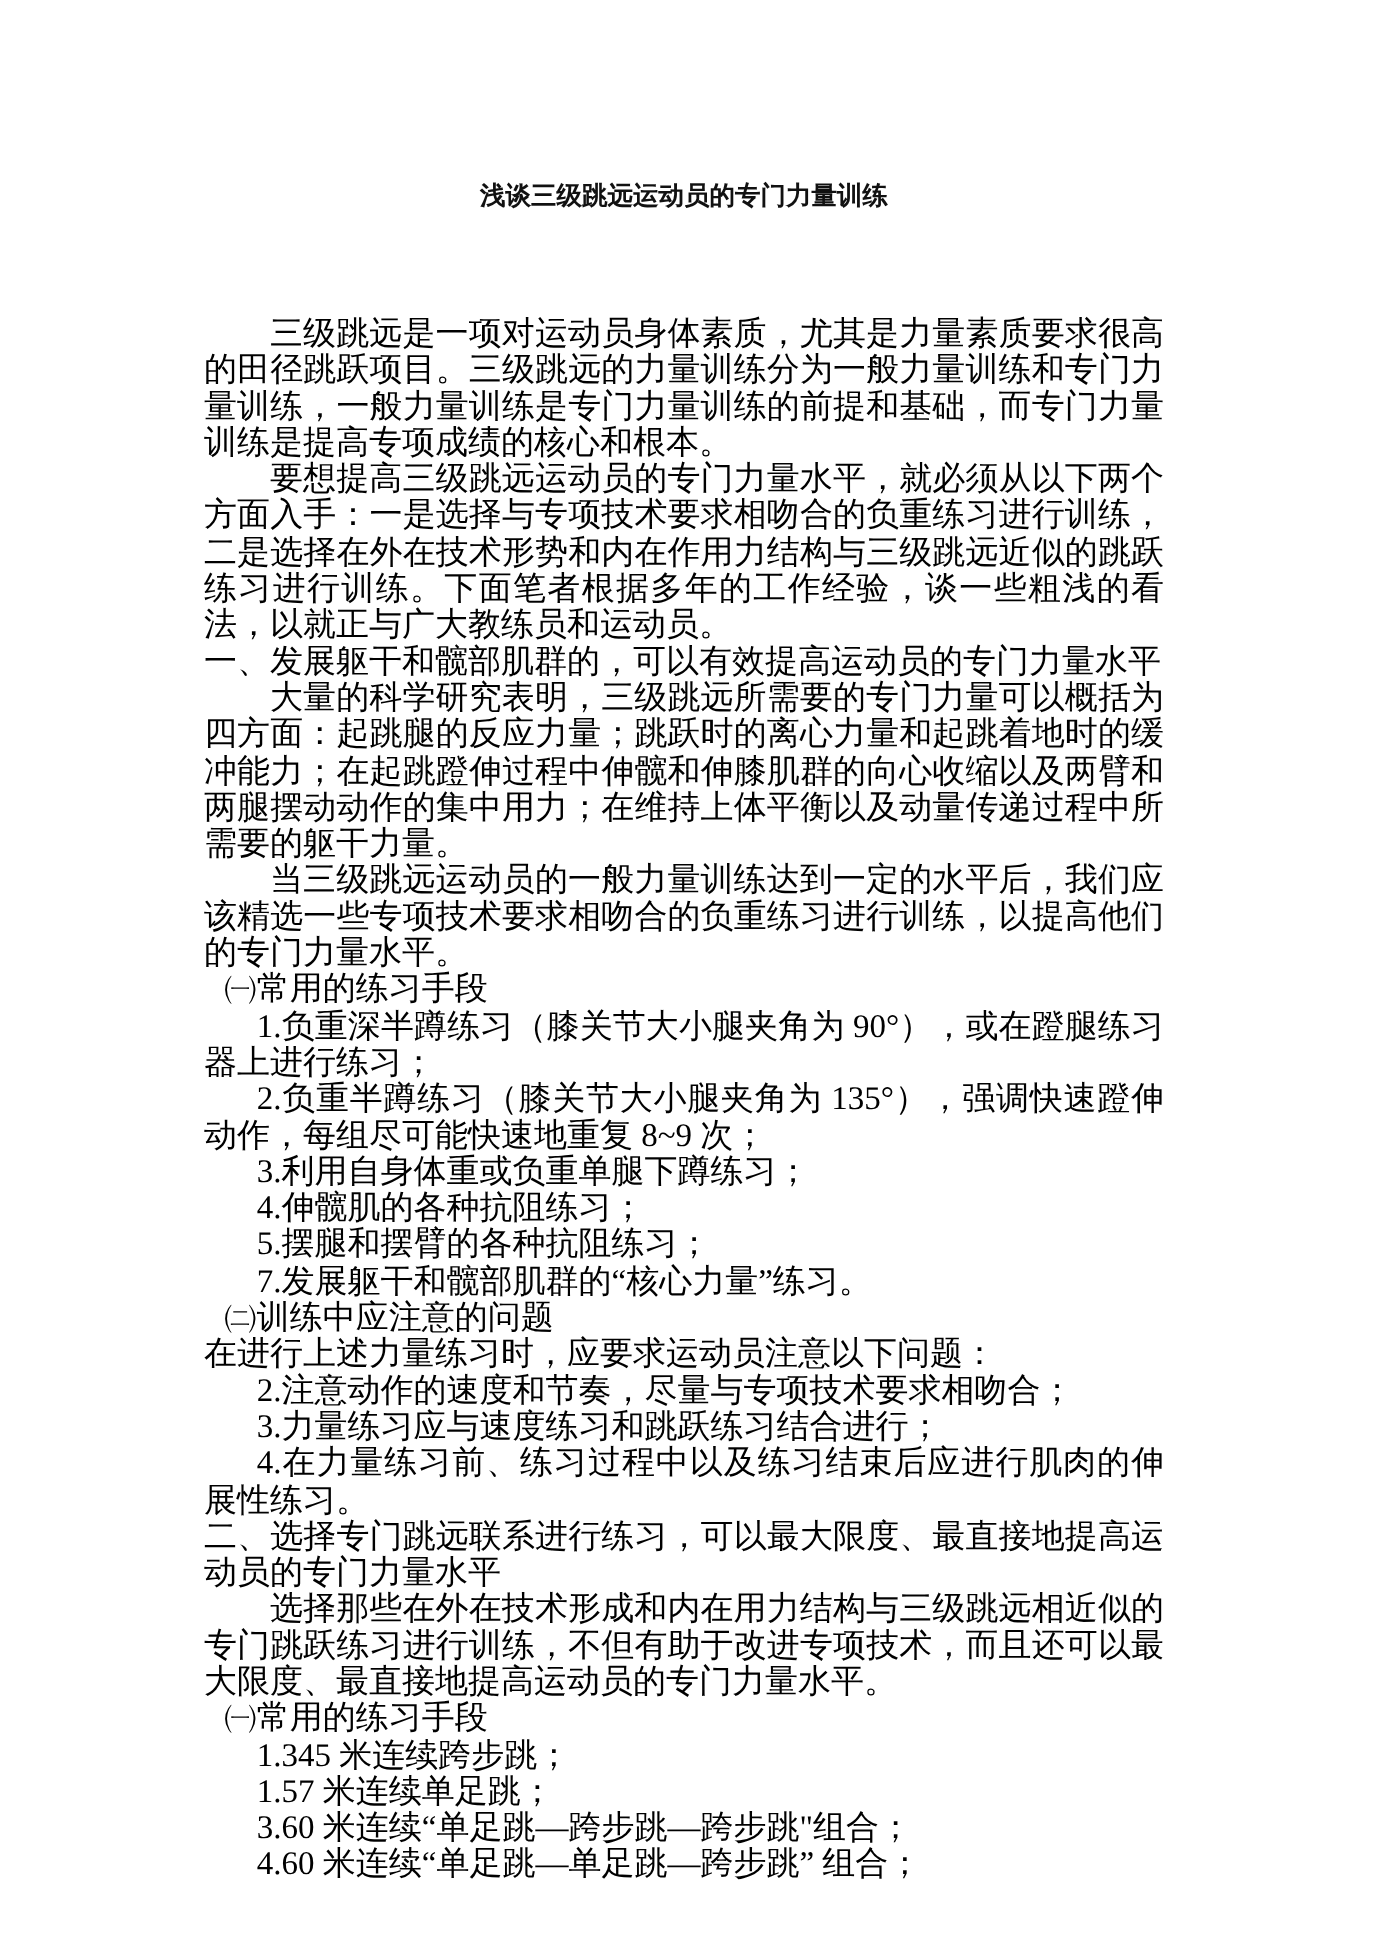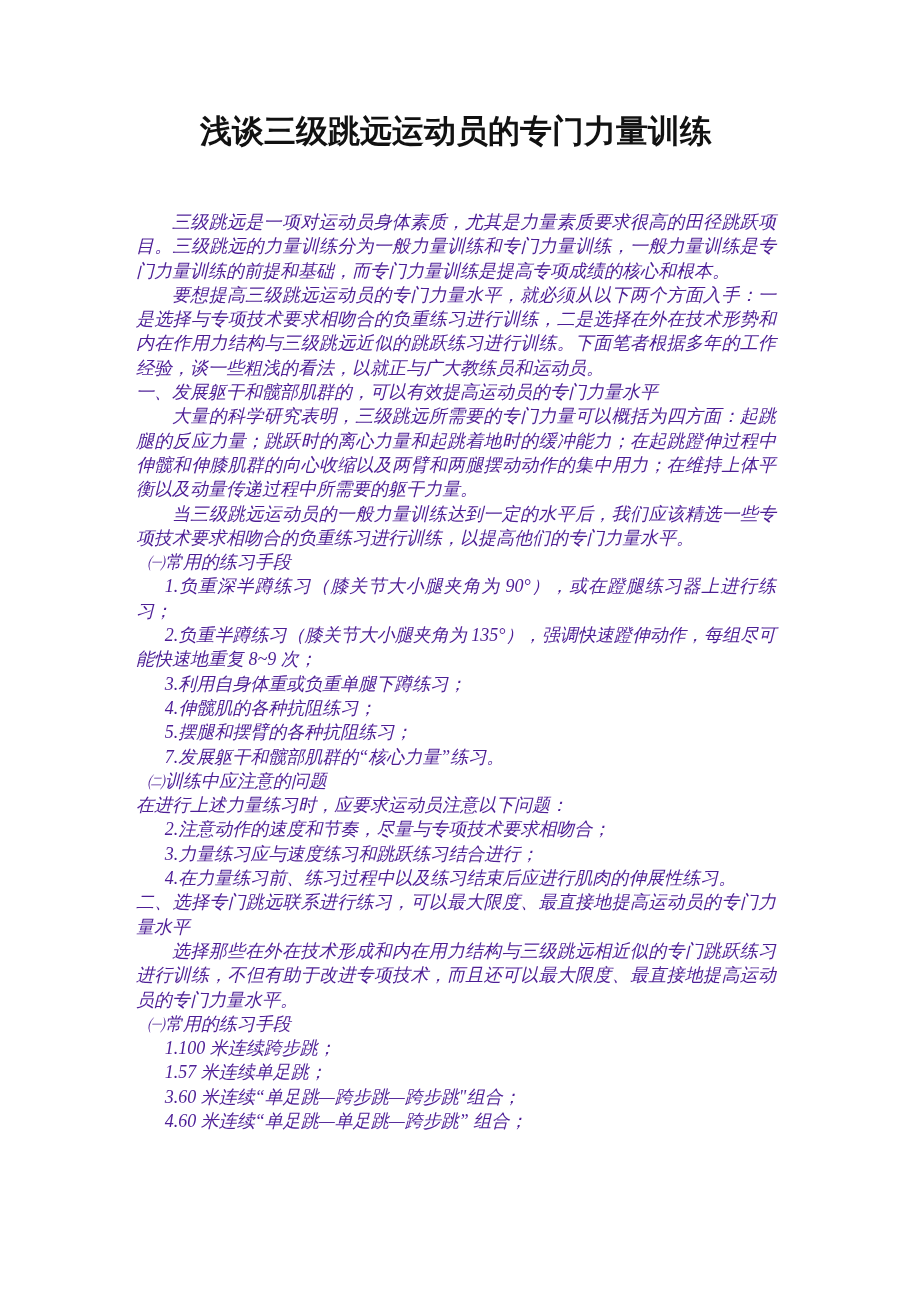--- a/index.html
+++ b/index.html
@@ -17,34 +17,33 @@
       overflow: hidden;
     }
     .doc {
       position: absolute;
       left: 136px;
       top: 114px;
       width: 640px;
     }
     .title {
       margin: 0 0 62px 0;
-      font-size: 32px;
+      font-size: 17px;
       line-height: 34px;
       font-weight: 700;
       text-align: center;
       color: #111111;
     }
     .p, .h, .sub, .item, .p0 {
       margin: 0;
-      font-size: 18px;
+      font-size: 22px;
       line-height: 24.3px;
       text-align: justify;
       word-break: break-all;
-      color: #4c1d95;
-      font-style: italic;
+      color: #000000;
     }
     .p   { text-indent: 2em; }     
     .h   { text-indent: 0; }       
     .sub { text-indent: 0.6em; }   
     .item{ text-indent: 1.6em; }   
     .p0  { text-indent: 0; }       
   </style>
 </head>
 <body>
 
@@ -65,18 +64,18 @@
     <p class="item">5.摆腿和摆臂的各种抗阻练习；</p>
     <p class="item">7.发展躯干和髋部肌群的“核心力量”练习。</p>
     <p class="sub">㈡训练中应注意的问题</p>
     <p class="p0">在进行上述力量练习时，应要求运动员注意以下问题：</p>
     <p class="item">2.注意动作的速度和节奏，尽量与专项技术要求相吻合；</p>
     <p class="item">3.力量练习应与速度练习和跳跃练习结合进行；</p>
     <p class="item">4.在力量练习前、练习过程中以及练习结束后应进行肌肉的伸展性练习。</p>
     <p class="h">二、选择专门跳远联系进行练习，可以最大限度、最直接地提高运动员的专门力量水平</p>
     <p class="p">选择那些在外在技术形成和内在用力结构与三级跳远相近似的专门跳跃练习进行训练，不但有助于改进专项技术，而且还可以最大限度、最直接地提高运动员的专门力量水平。</p>
     <p class="sub">㈠常用的练习手段</p>
-    <p class="item">1.100 米连续跨步跳；</p>
+    <p class="item">1.345 米连续跨步跳；</p>
     <p class="item">1.57 米连续单足跳；</p>
     <p class="item">3.60 米连续“单足跳—跨步跳—跨步跳"组合；</p>
     <p class="item">4.60 米连续“单足跳—单足跳—跨步跳” 组合；</p>
   </div>
 </div>
 
 </body></html>

